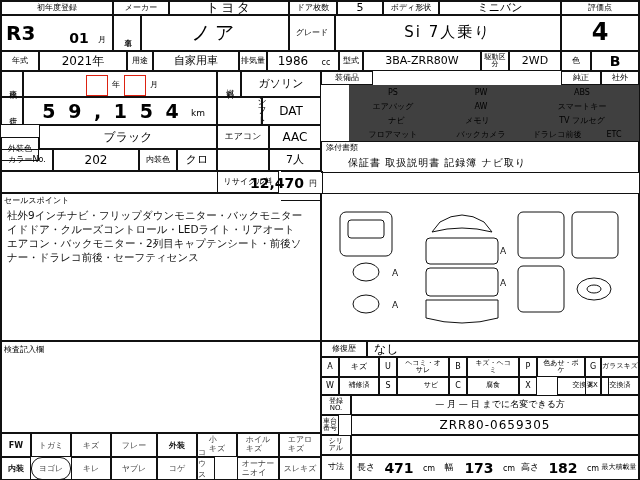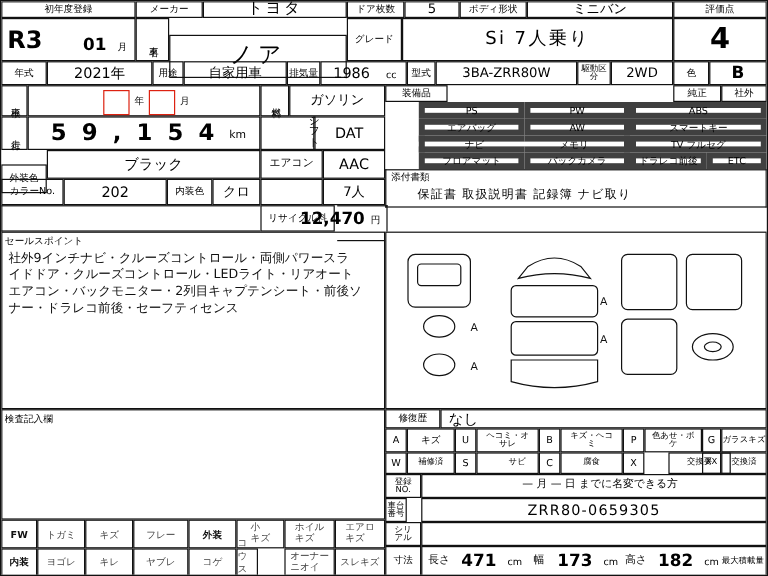--- a/index.html
+++ b/index.html
@@ -13,21 +13,21 @@
   .t8{font-size:8px;}
   .t9{font-size:9px;}
   .t11{font-size:11px;}
   .t12{font-size:12px;}
   .t13{font-size:13px;}
   .t14{font-size:14px;}
   .bold{font-weight:bold;}
   .vert{writing-mode:vertical-rl;text-orientation:upright;letter-spacing:1px;}
   .lsp{letter-spacing:2px;}
   .redbox{border:1.4px solid #d21;}
-  .equip{position:absolute;box-sizing:border-box;border:5px solid #404040;display:flex;align-items:center;justify-content:center;font-size:8px;}
+  .equip{position:absolute;box-sizing:border-box;border:7px solid #404040;display:flex;align-items:center;justify-content:center;font-size:8px;}
   .diagram{position:absolute;box-sizing:border-box;border:1px solid #111;background:#fff;}
   .sp{position:absolute;font-size:10.5px;line-height:14px;letter-spacing:0px;color:#111;}
   .footcell{position:absolute;box-sizing:border-box;border:1px solid #111;display:flex;align-items:center;justify-content:center;font-size:8px;color:#444;}
   .footcell.on{color:#111;font-weight:bold;}
   .bigmileage{font-size:19px;font-weight:bold;letter-spacing:3px;}
   .tblhdr{font-size:8px;}
 </style>
 </head>
 <body>
 
@@ -48,21 +48,21 @@
 
   <div class="cell lbl t8" style="left:382px;top:0;width:56px;height:14px;">ボディ形状</div>
   <div class="cell lbl t11" style="left:438px;top:0;width:122px;height:14px;">ミニバン</div>
 
   <div class="cell lbl t8" style="left:560px;top:0;width:78px;height:14px;">評価点</div>
   <div class="cell lbl bold" style="left:560px;top:14px;width:78px;height:36px;font-size:24px;">4</div>
 
   <div class="cell lbl t8" style="left:112px;top:14px;width:28px;height:36px;">
       <span class="vert t8">車名</span>
     </div>
-  <div class="cell lbl" style="left:140px;top:28px;width:148px;height:36px;font-size:19px;letter-spacing:4px;">ノア</div>
+  <div class="cell lbl" style="left:140px;top:14px;width:148px;height:36px;font-size:19px;letter-spacing:4px;">ノア</div>
   <div class="cell lbl t8" style="left:288px;top:14px;width:46px;height:36px;">グレード</div>
   <div class="cell lbl" style="left:334px;top:14px;width:226px;height:36px;font-size:15px;letter-spacing:2px;">Si 7人乗り</div>
 
   <div class="cell lbl t8" style="left:0;top:50px;width:38px;height:20px;">年式</div>
   <div class="cell lbl t12" style="left:38px;top:50px;width:88px;height:20px;">2021年</div>
   <div class="cell lbl t8" style="left:126px;top:50px;width:26px;height:20px;">用途</div>
   <div class="cell lbl t11" style="left:152px;top:50px;width:86px;height:20px;">自家用車</div>
   <div class="cell lbl t8" style="left:238px;top:50px;width:28px;height:20px;">排気量</div>
   <div class="cell" style="left:266px;top:50px;width:72px;height:20px;">
     <div class="lbl t12" style="left:2px;top:0;width:46px;height:18px;border:none;">1986</div>
@@ -141,21 +141,21 @@
   <div class="equip" style="left:524px;top:126px;width:64px;height:14px;">ドラレコ前後</div>
   <div class="equip" style="left:588px;top:126px;width:50px;height:14px;">ETC</div>
 
   <div class="cell lbl t8" style="left:320px;top:140px;width:318px;height:14px;border-bottom:none;">
     <span style="position:absolute;left:4px;font-size:8px;">添付書類</span>
   </div>
   <div class="cell lbl" style="left:320px;top:154px;width:318px;height:18px;border-top:none;font-size:10px;letter-spacing:1px;justify-content:flex-start;padding-left:26px;">保証書  取扱説明書  記録簿  ナビ取り</div>
 
   <div class="cell" style="left:0;top:192px;width:320px;height:148px;">
     <div class="lbl t8" style="left:2px;top:1px;width:90px;height:12px;border:none;justify-content:flex-start;">セールスポイント</div>
-    <div class="sp" style="left:5px;top:14px;width:312px;">社外9インチナビ・クルーズコントロール・両側パワースラ</div>
+    <div class="sp" style="left:5px;top:14px;width:312px;">社外9インチナビ・フリップダウンモニター・バックモニター</div>
     <div class="sp" style="left:5px;top:28px;width:312px;">イドドア・クルーズコントロール・LEDライト・リアオート</div>
     <div class="sp" style="left:5px;top:42px;width:312px;">エアコン・バックモニター・2列目キャプテンシート・前後ソ</div>
     <div class="sp" style="left:5px;top:56px;width:312px;">ナー・ドラレコ前後・セーフティセンス</div>
   </div>
 
   <div class="cell" style="left:0;top:340px;width:320px;height:92px;">
     <div class="lbl t8" style="left:2px;top:2px;width:70px;height:12px;border:none;justify-content:flex-start;">検査記入欄</div>
   </div>
 
   <div class="diagram" style="left:320px;top:192px;width:318px;height:148px;">
@@ -245,21 +245,21 @@
   <div class="footcell" style="left:110px;top:432px;width:46px;height:24px;">フレー</div>
   <div class="footcell on" style="left:156px;top:432px;width:40px;height:24px;">外装</div>
   <div class="footcell" style="left:196px;top:432px;width:40px;height:24px;white-space:pre-line;line-height:1.1;">小
 キズ</div>
   <div class="footcell" style="left:236px;top:432px;width:42px;height:24px;white-space:pre-line;line-height:1.1;">ホイル
 キズ</div>
   <div class="footcell" style="left:278px;top:432px;width:42px;height:24px;white-space:pre-line;line-height:1.1;">エアロ
 キズ</div>
 
   <div class="footcell on" style="left:0;top:456px;width:30px;height:23px;">内装</div>
-  <div class="footcell" style="left:30px;top:456px;width:40px;height:23px;">ヨゴレ</div>
+  <div class="footcell" style="left:30px;top:456px;width:40px;height:23px;border-radius:11px;">ヨゴレ</div>
   <div class="footcell" style="left:70px;top:456px;width:40px;height:23px;">キレ</div>
   <div class="footcell" style="left:110px;top:456px;width:46px;height:23px;">ヤブレ</div>
   <div class="footcell" style="left:156px;top:456px;width:40px;height:23px;">コゲ</div>
   <div class="footcell" style="left:196px;top:456px;width:18px;height:23px;">コウスイ</div>
   <div class="footcell" style="left:236px;top:456px;width:42px;height:23px;white-space:pre-line;line-height:1.1;">オーナー
 ニオイ</div>
   <div class="footcell" style="left:278px;top:456px;width:42px;height:23px;">スレキズ</div>
 
 </div>
 

